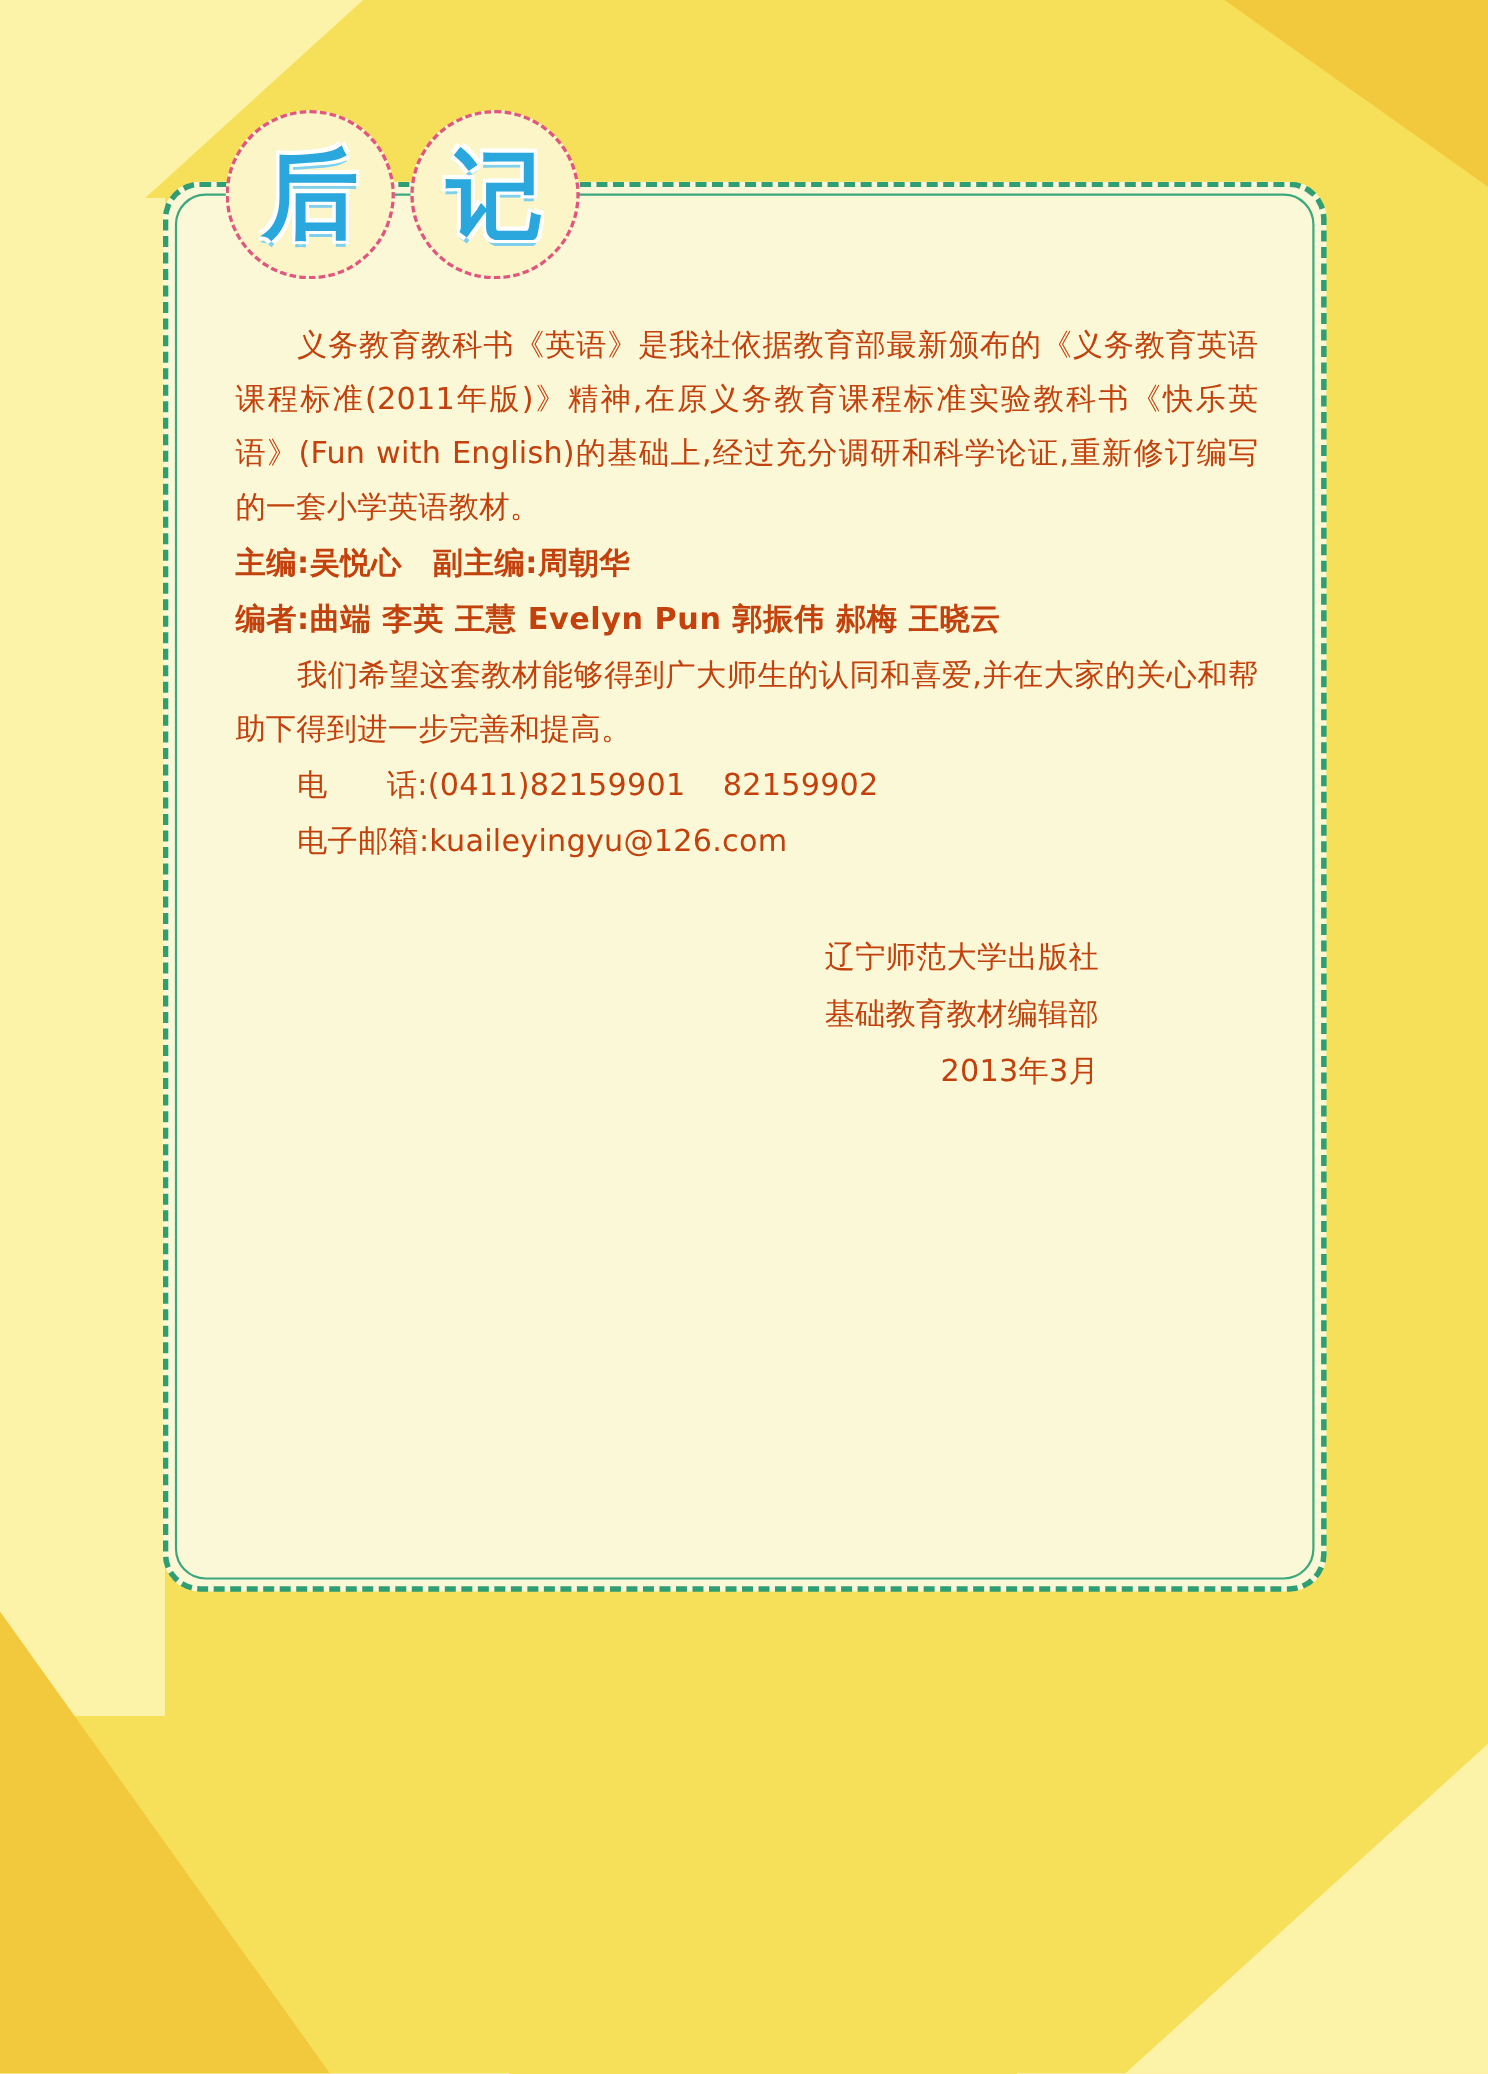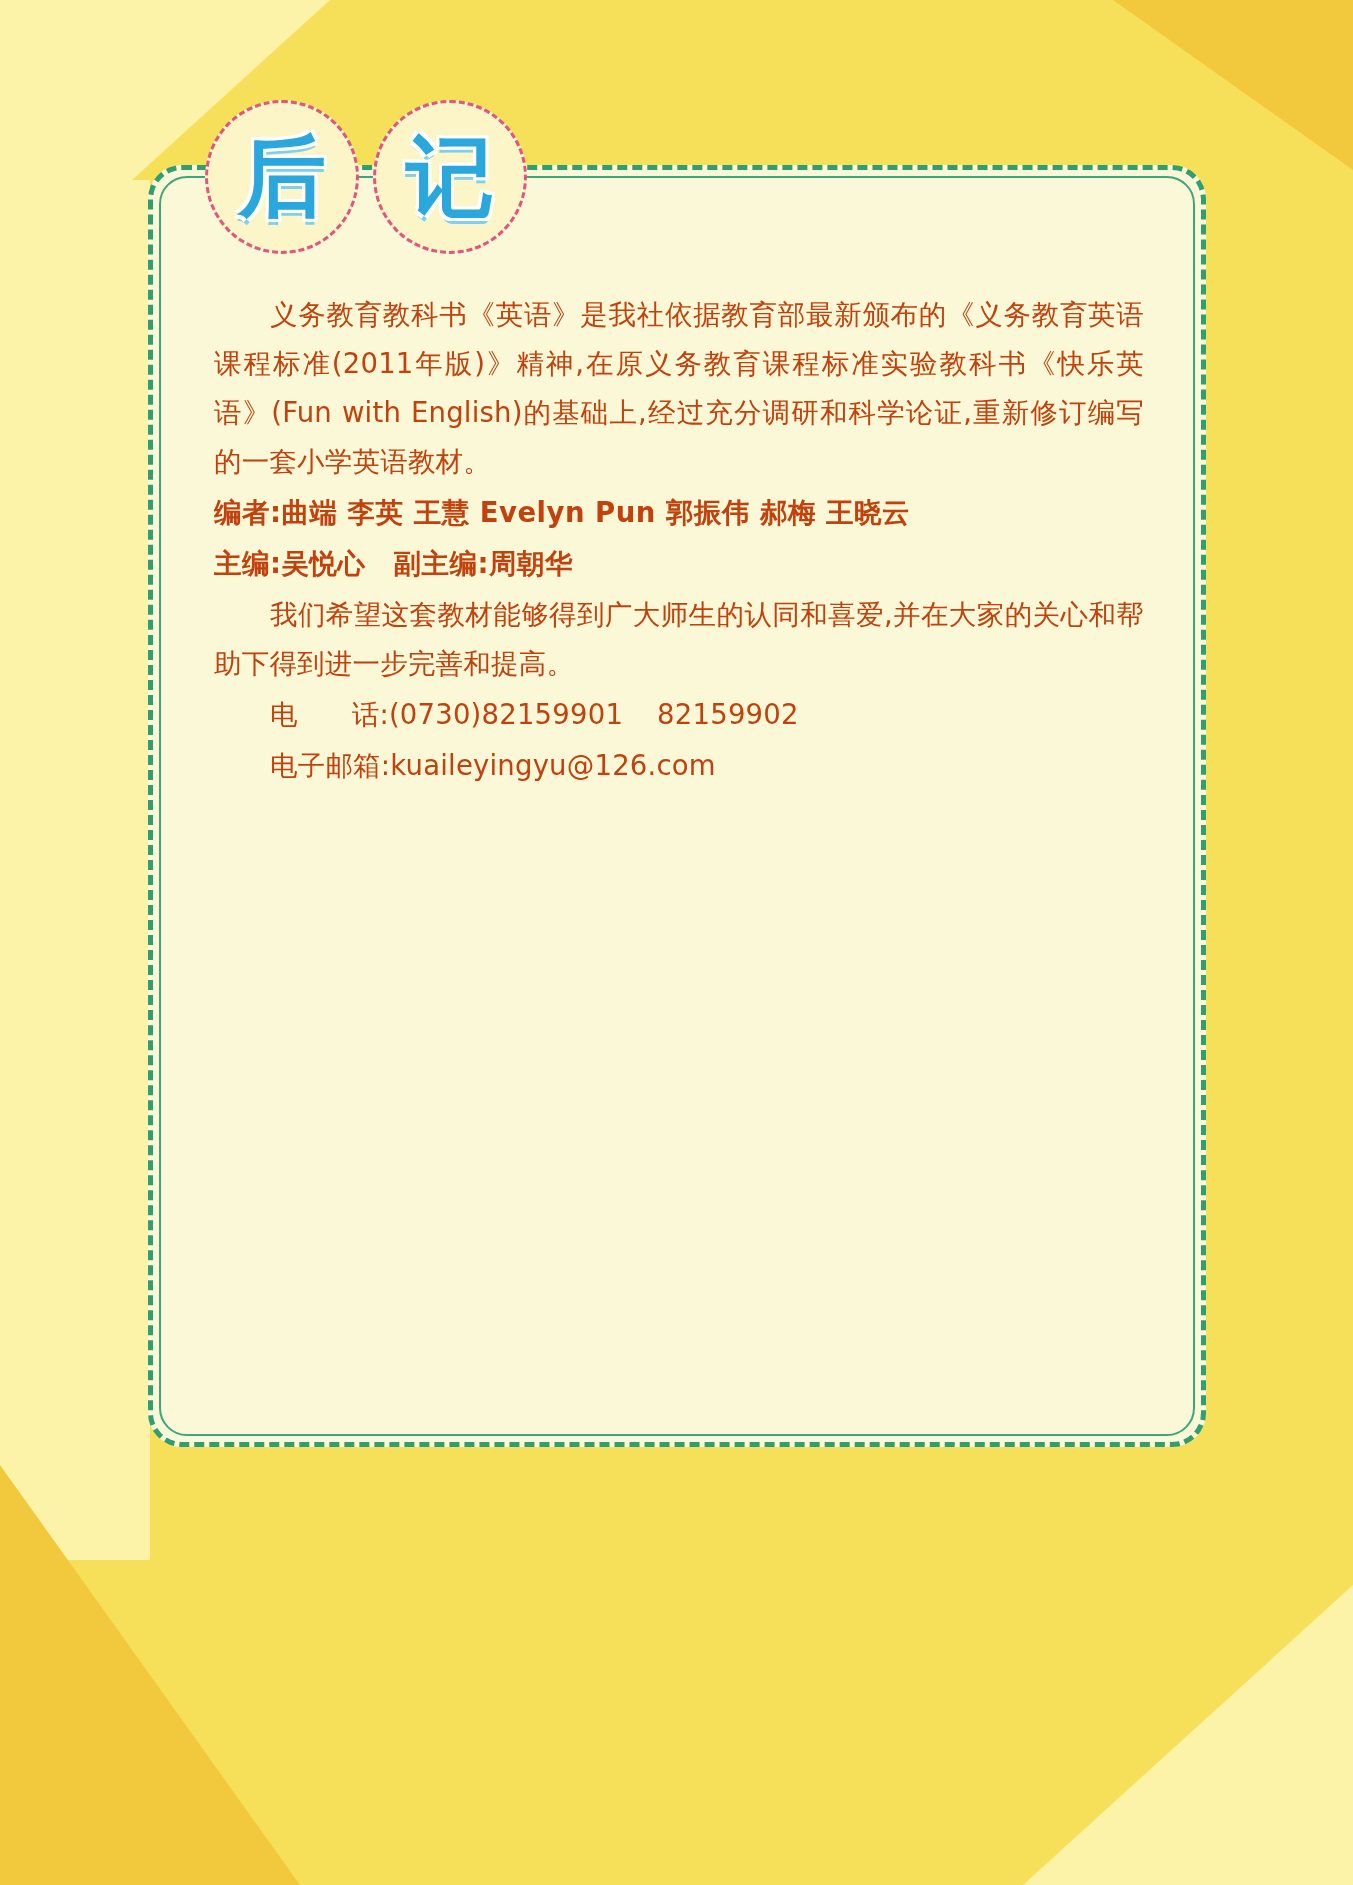--- a/index.html
+++ b/index.html
@@ -175,30 +175,35 @@
       <span class="title-char">记</span>
     </div>
   </div>
 
   <div class="content">
 
     <p class="indent">义务教育教科书《英语》是我社依据教育部最新颁布的《义务教育英语课程标准(2011年版)》精神,在原义务教育课程标准实验教科书《快乐英语》(Fun with English)的基础上,经过充分调研和科学论证,重新修订编写的一套小学英语教材。</p>
 
 
 
+    <p class="bold-line">主编:吴悦心　副主编:周朝华</p>
+
     <p class="bold-line">编者:曲端 李英 王慧 Evelyn Pun 郭振伟 郝梅 王晓云</p>
 
-    <p class="bold-line">主编:吴悦心　副主编:周朝华</p>
-
 
     <p class="indent">我们希望这套教材能够得到广大师生的认同和喜爱,并在大家的关心和帮助下得到进一步完善和提高。</p>
 
     <p class="tel-line">
-      <span>电</span><span class="tel-gap"></span><span>话:</span><span>(0730)82159901</span><span class="tel-gap2"></span><span>82159902</span>
+      <span>电</span><span class="tel-gap"></span><span>话:</span><span>(0411)82159901</span><span class="tel-gap2"></span><span>82159902</span>
     </p>
 
     <p class="mail-line">
       <span>电子邮箱:</span><span>kuaileyingyu@126.com</span>
     </p>
 
+    <div class="signature">
+      <span class="sig-line">辽宁师范大学出版社</span>
+      <span class="sig-line">基础教育教材编辑部</span>
+      <span class="sig-line">2013年3月</span>
+    </div>
 
   </div>
 </div>
 
 </body></html>

